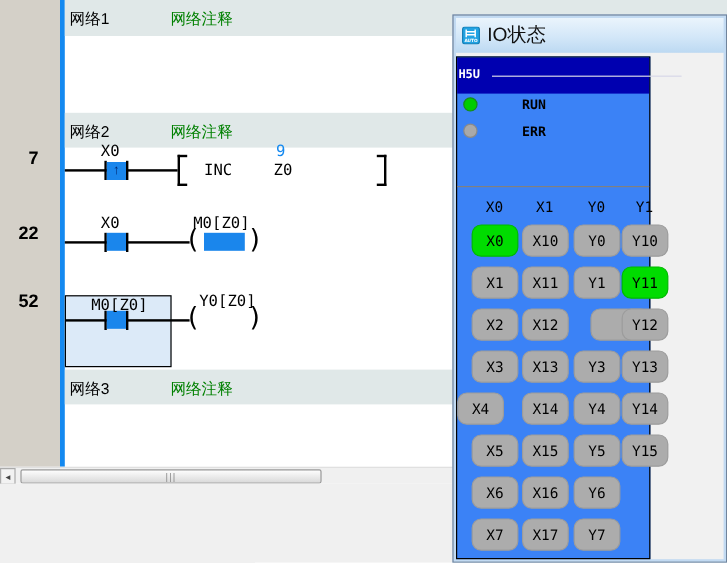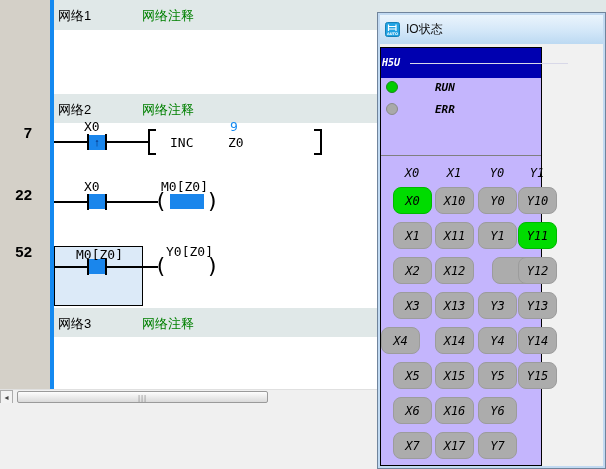--- a/index.html
+++ b/index.html
@@ -44,23 +44,23 @@
 
   
   .bottom-area { position:absolute; left:0; top:403px; right:0; bottom:0; background:#F0F0F0; }
   .bottom-strip { position:absolute; left:0; top:466px; right:0; bottom:0; background:#D2D2D2; }
 
   
   .dialog { position:absolute; left:377px; top:12px; width:229px; height:457px;
             border:1px solid #70849C; background:#C2DAF2; padding:2px; }
   .titlebar { height:29px; background:linear-gradient(#EAF4FC,#D3E7F8 55%,#BCD9F2);
               display:flex; align-items:center; gap:6px; padding-left:5px; }
-  .titlebar .title { font-size:12px; color:#111; }
+  .titlebar .title { font-size:16px; color:#111; }
   .dlg-client { position:relative; background:#F1F1F1; height:calc(100% - 29px); }
-  .io-panel { position:absolute; left:0; top:3px; width:162px; height:419px; background:#c4b5fd; border:1px solid #000;font-style:italic; }
+  .io-panel { position:absolute; left:0; top:3px; width:162px; height:419px; background:#3b82f6; border:1px solid #000; }
   .hdr-band { position:absolute; left:0; top:0; width:100%; height:30px; background:#0000B0; }
   .hdr-band .dev { position:absolute; left:1px; top:9px; color:#fff; font-size:10px; font-weight:bold;
                    font-family:"DejaVu Sans Mono", monospace; }
   .hdr-band .rule { position:absolute; left:29px; top:15px; width:158px; height:1px; background:#D8D8E8; }
   .led { position:absolute; width:12px; height:12px; border-radius:50%; border:1px solid #777; }
   .led.on { background:#00CC00; border-color:#188A18; }
   .led.off { background:#A9A9A9; border-color:#8A8A8A; }
   .led-label { position:absolute; font-family:"DejaVu Sans Mono", monospace; font-size:11px; font-weight:bold; color:#000;margin-left:28px; }
   .sep { position:absolute; left:0; top:107px; width:100%; height:1px; background:#808080; }
   .col-hdr { position:absolute; width:40px; text-align:center; top:118px;

